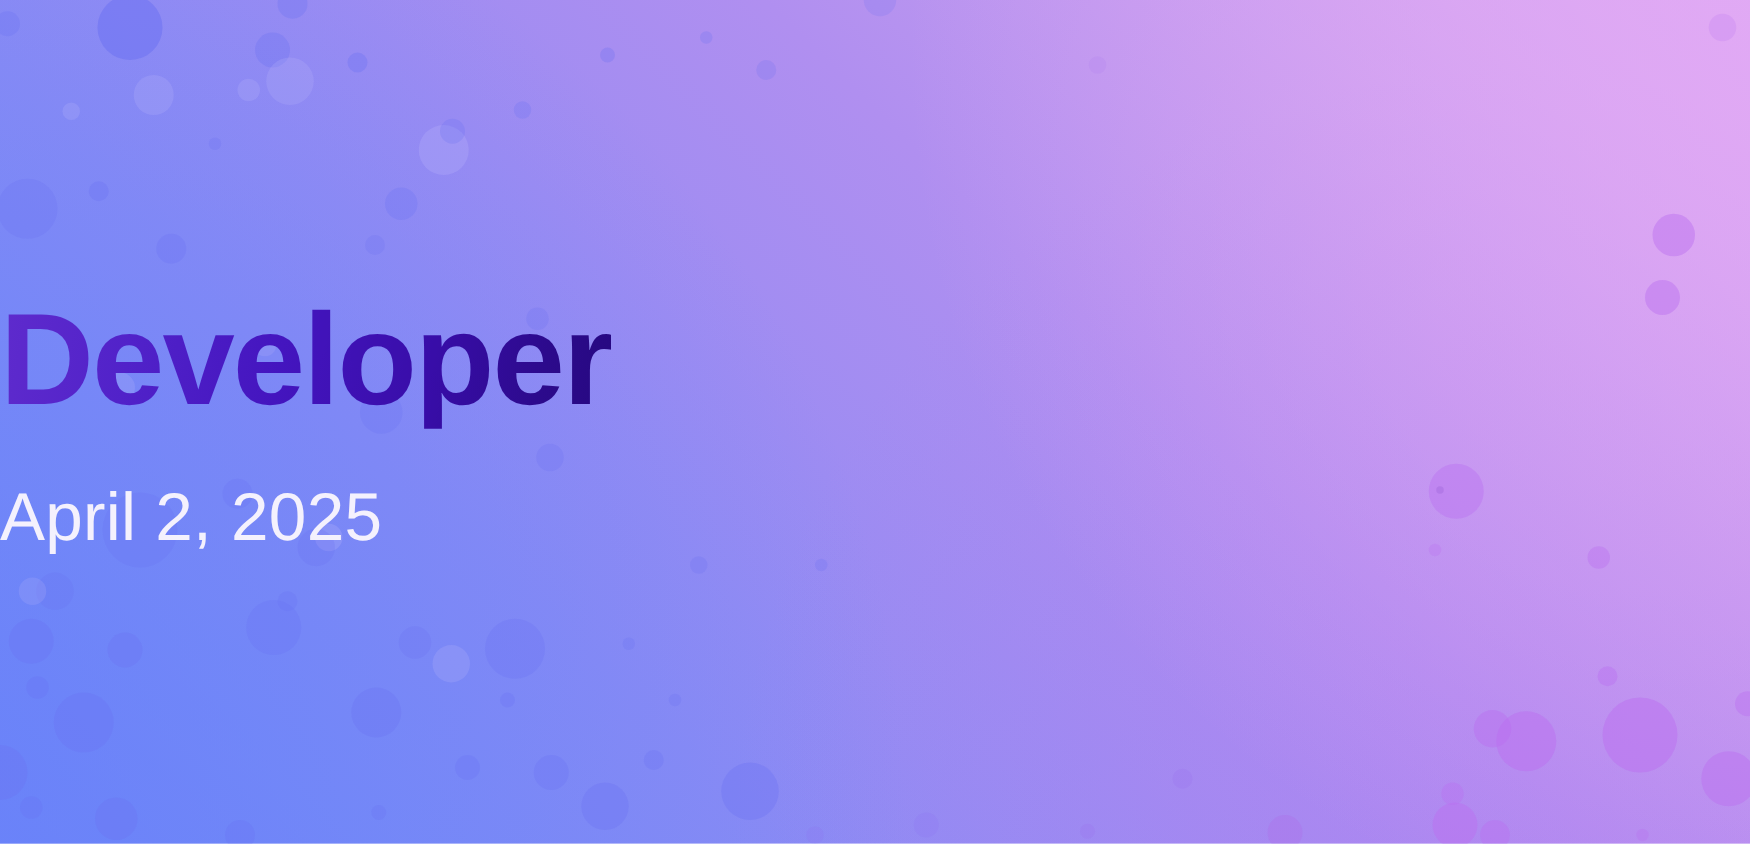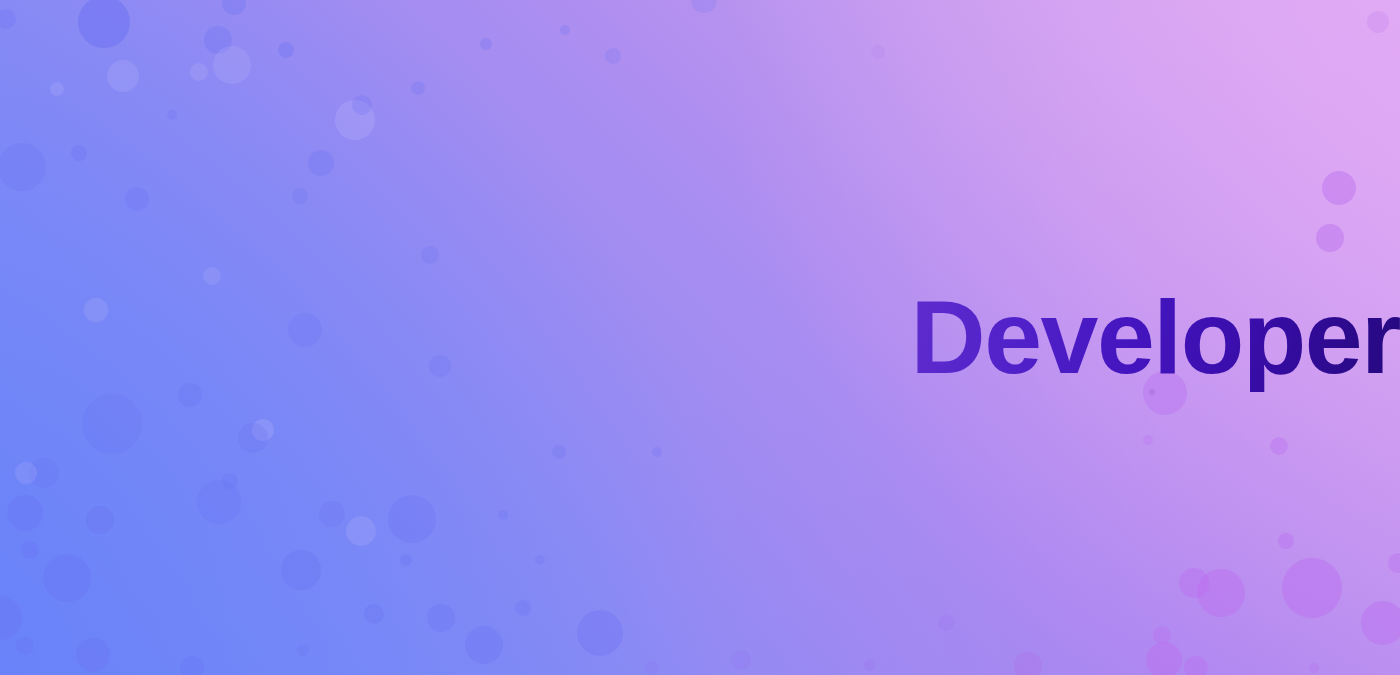--- a/index.html
+++ b/index.html
@@ -49,21 +49,21 @@
     position: absolute;
     border-radius: 50%;
   }
 
   
   .content {
     position: absolute;
     inset: 0;
     display: flex;
     flex-direction: column;
-    align-items: flex-end;
+    align-items: flex-start;
     justify-content: center;
     text-align: center;
   }
 
   .title {
     margin: 0;
     font-size: 104px;
     font-weight: 700;
     line-height: 1.04;
     letter-spacing: -1.5px;
@@ -174,15 +174,16 @@
       <div class="bubble" style="left: 1143px; top: 435px; width: 10px; height: 10px; background: rgb(187, 111, 240); opacity: 0.28;"></div>
       <div class="bubble" style="left: 1014px; top: 652px; width: 28px; height: 28px; background: rgb(176, 107, 232); opacity: 0.3;"></div>
       <div class="bubble" style="left: 938px; top: 615px; width: 16px; height: 16px; background: rgb(156, 111, 239); opacity: 0.24;"></div>
       <div class="bubble" style="left: 731px; top: 650px; width: 20px; height: 20px; background: rgb(143, 116, 242); opacity: 0.24;"></div>
       <div class="bubble" style="left: 645px; top: 661px; width: 14px; height: 14px; background: rgb(143, 116, 242); opacity: 0.22;"></div>
       <div class="bubble" style="left: 864px; top: 659px; width: 12px; height: 12px; background: rgb(156, 111, 239); opacity: 0.22;"></div>
     </div>
 
   <div class="content">
     <h1 class="title"><span>Developer</span><br></h1>
+    <div class="subtitle">April 2, 2025</div>
   </div>
 
 </div>
 
 </body></html>

